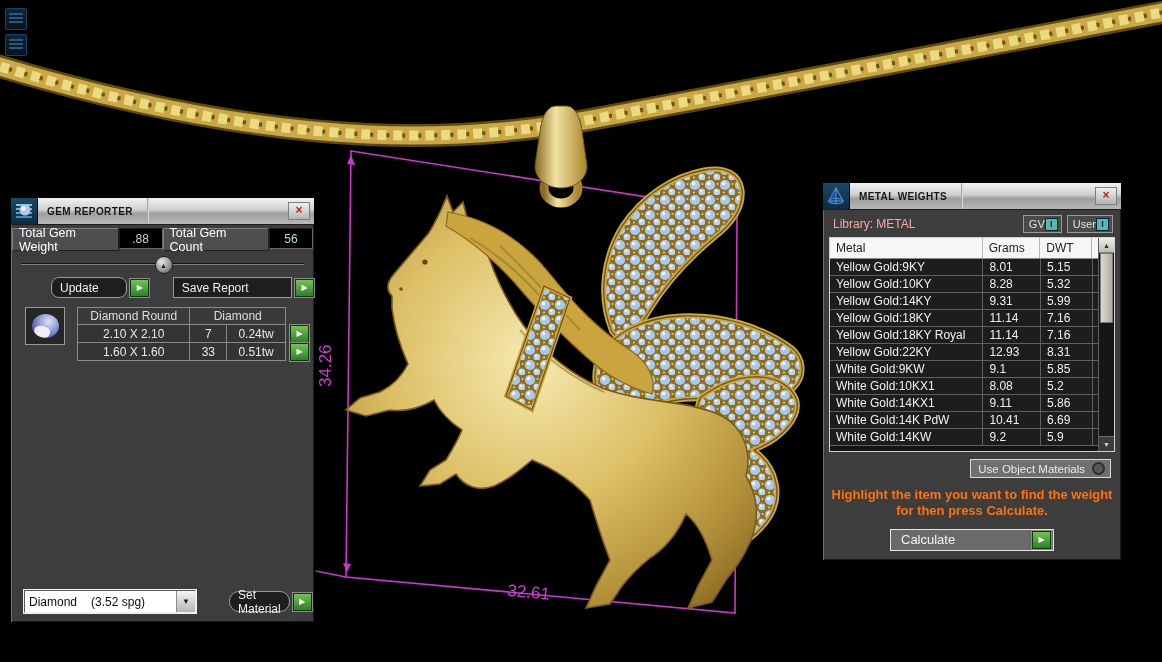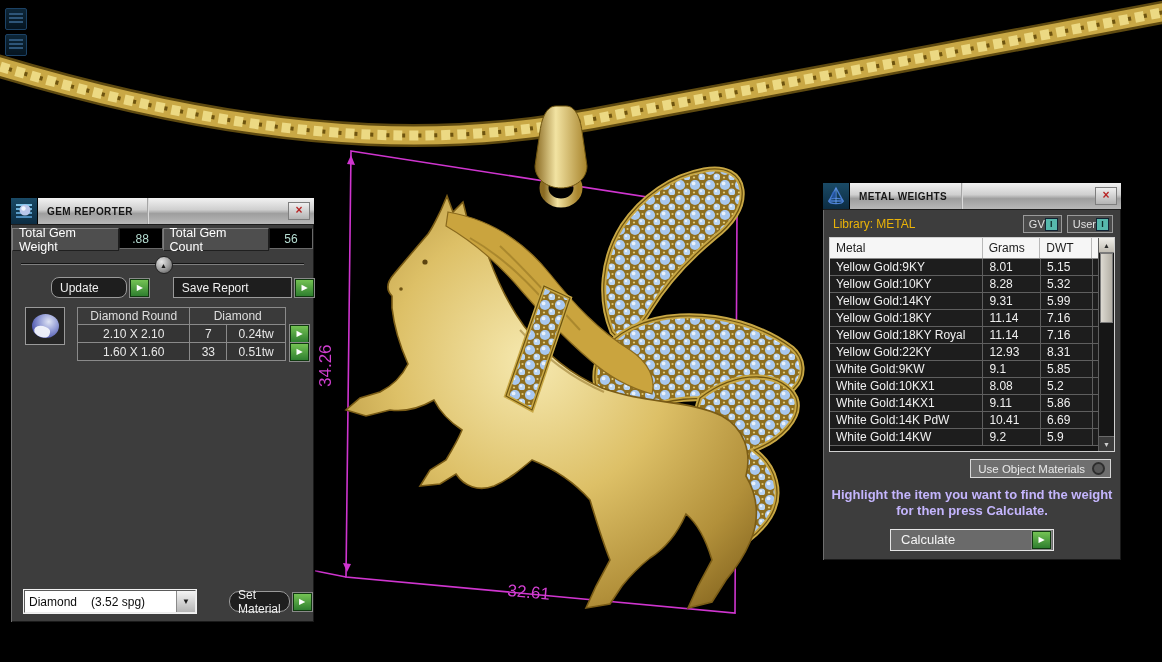--- a/index.html
+++ b/index.html
@@ -73,21 +73,21 @@
   .combo-text{flex:1;font-size:12px;color:#0c0c0c;display:flex;align-items:center;padding:0 4px;gap:14px;white-space:nowrap;overflow:hidden;}
   .combo-arrow{width:18px;flex:none;background:linear-gradient(#f4f4f4,#b6b6b6);
          border-left:1px solid #8a8a8a;display:flex;align-items:center;justify-content:center;
          color:#1c1c1c;font-size:8px;}
   #setmat-btn{margin-left:33px;width:88px;border-radius:10px;}
   .bottom-row .go-tile{margin-left:3px;}
 
   
   #metal-panel{left:822px;top:182px;width:298px;height:377px;}
   .lib-row{display:flex;align-items:center;margin:5px 8px 4px 10px;flex:none;}
-  .lib-label{color:#eab308;font-size:12px;flex:1;}
+  .lib-label{color:#fca5a5;font-size:12px;flex:1;}
   .toggle-btn{display:flex;align-items:center;background:#4a4a4a;border:1px solid #9a9a9a;
               height:16px;padding:0 3px 0 5px;margin-left:5px;color:#e2e2e2;font-size:11px;}
   .toggle-ind{width:11px;height:11px;background:#57b8ac;border:1px solid #123;color:#0c2a28;
               font-size:9px;font-weight:bold;line-height:10px;text-align:center;}
   .mtable{position:relative;margin:0 6px;flex:none;border:1px solid #d0d0d0;background:#141414;
           height:213px;overflow:hidden;padding-right:15px;}
   .m-row{display:flex;border-bottom:1px solid #5f5f5f;}
   .m-row.hdr{background:#f6f6f6;color:#1c1c1c;font-size:12.5px;border-bottom:1px solid #8a8a8a;}
   .m-row.hdr .mc{height:20px;}
   .mc{height:16px;display:flex;align-items:center;padding-left:6px;font-size:12px;color:#f0f0f0;
@@ -97,21 +97,21 @@
   .m-row:not(.hdr){background:#1d1d1d;}
   .mscroll{position:absolute;top:0;right:0;bottom:0;width:15px;background:#161616;border-left:1px solid #5f5f5f;}
   .sbtn{position:absolute;left:0;right:0;height:14px;display:flex;align-items:center;justify-content:center;font-size:7px;}
   .sbtn.up{top:0;background:linear-gradient(#efede8,#c2beb4);color:#2a2a2a;border-bottom:1px solid #7a7a7a;}
   .sbtn.down{bottom:0;background:#3c3c3c;color:#cfcfcf;border-top:1px solid #6a6a6a;}
   .sthumb{position:absolute;left:1px;right:1px;top:15px;height:68px;
           background:linear-gradient(90deg,#dcd9d1,#b3afa5);border:1px solid #7a7a7a;}
   .uob-btn{display:flex;align-items:center;gap:7px;margin:7px 10px 0 auto;height:17px;
            background:#6f6f6f;border:1px solid #d8d8d8;color:#e9e9e9;font-size:11.5px;padding:0 5px 0 7px;}
   .uob-circle{width:9px;height:9px;border-radius:50%;border:2px solid #2e2e2e;background:#585858;}
-  .instruct{margin-top:9px;text-align:center;color:#c4b5fd;font-weight:bold;font-size:13px;line-height:1.25;flex:none;}
+  .instruct{margin-top:9px;text-align:center;color:#f97316;font-weight:bold;font-size:13px;line-height:1.25;flex:none;}
   .calc-btn{display:flex;align-items:center;margin:9px auto 0 auto;width:152px;height:20px;
             background:#6a6a6a;border:1px solid #e6e6e6;color:#f4f4f4;font-size:13px;padding-left:10px;}
   .calc-btn .go-tile{margin-left:auto;margin-right:2px;}
 </style>
 </head>
 <body>
 
 <div id="stage">
 
   <svg id="scene-svg" width="1162" height="662" viewBox="0 0 1162 662">

